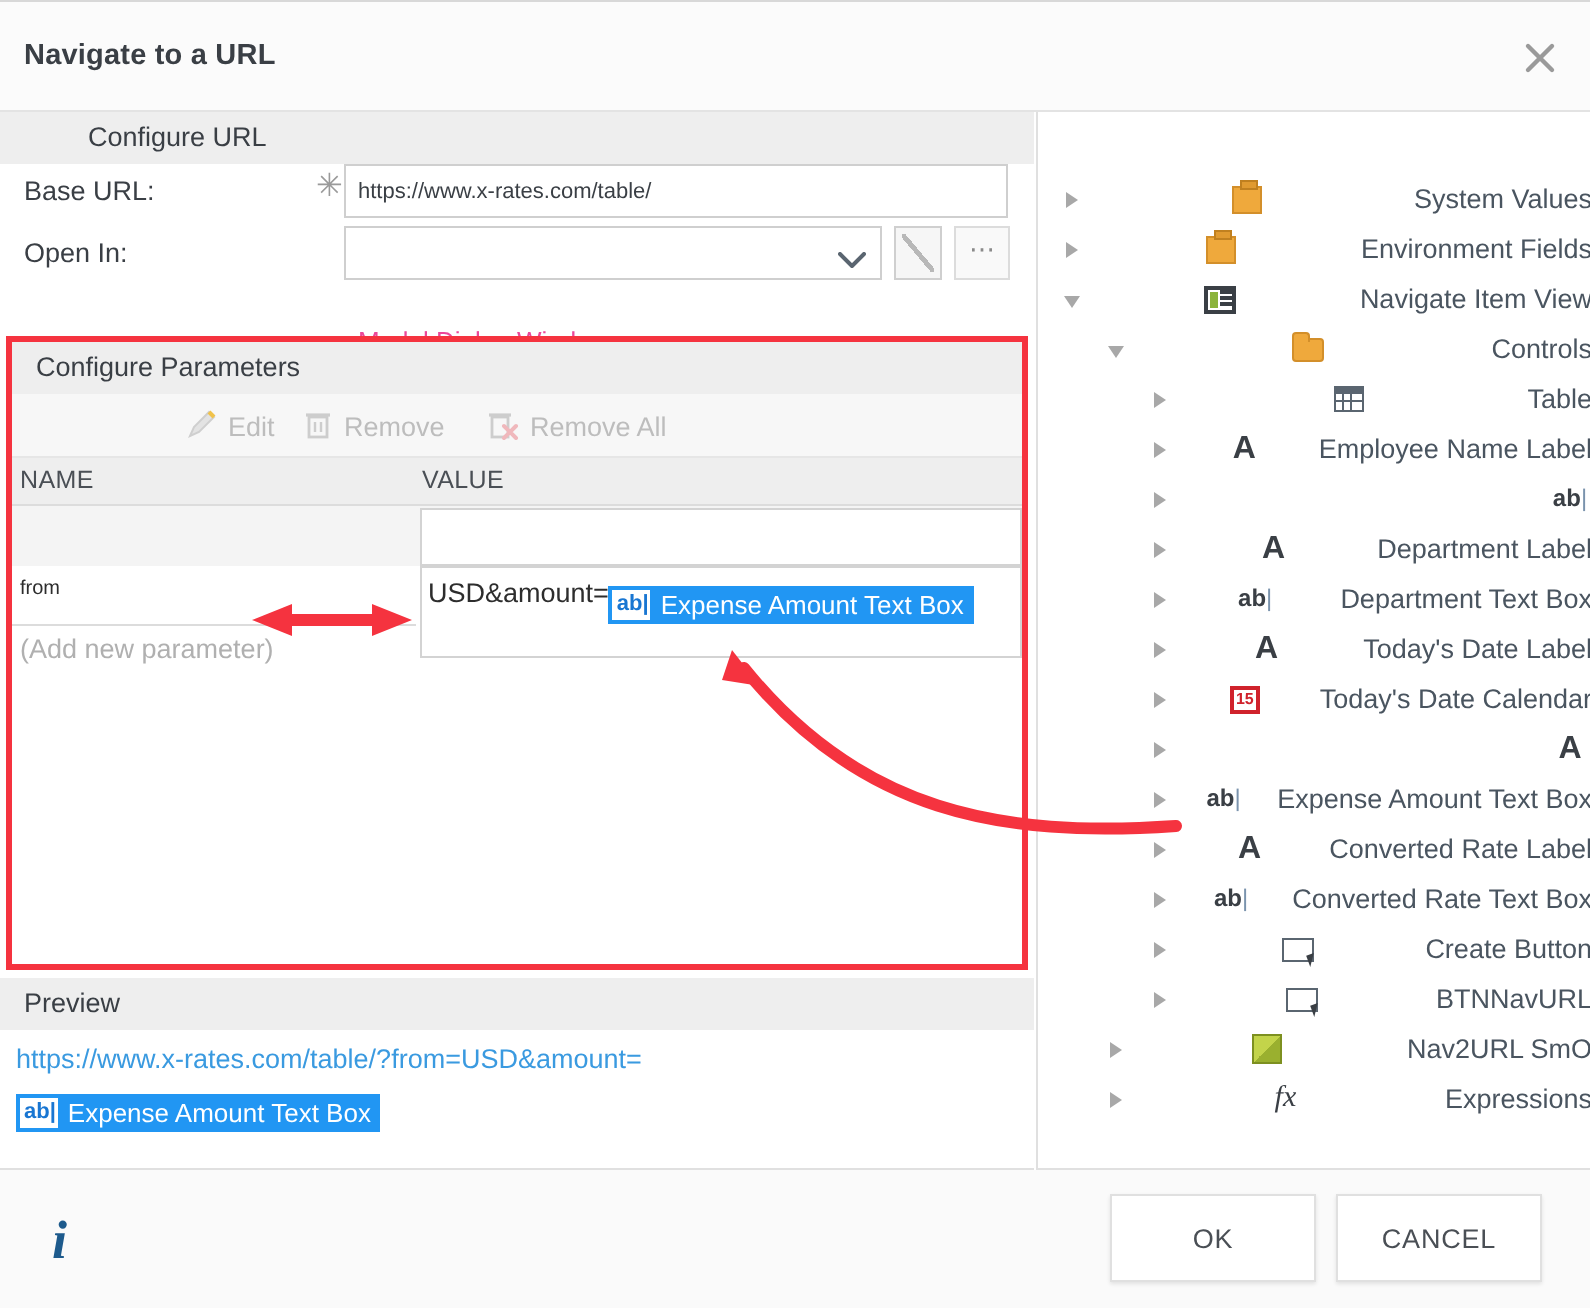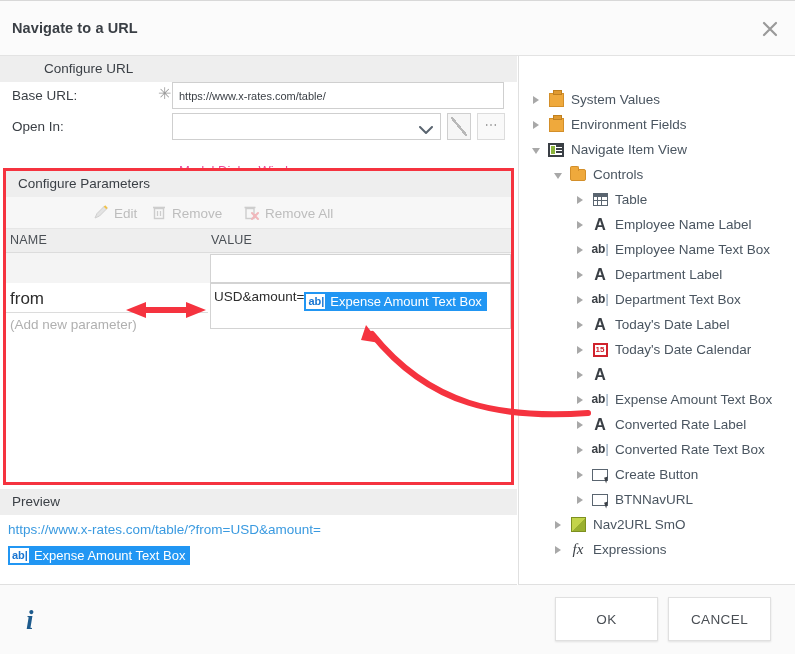--- a/index.html
+++ b/index.html
@@ -181,21 +181,21 @@
   .th-name { left: 4px; }
   .th-value { left: 205px; }
 
   .tbl-body { position: relative; background: #fff; }
   .row { position: relative; height: 30px; }
   .row.alt { background: #f4f4f4; }
   .cell-name {
     position: absolute; left: 0; top: 0;
     width: 202px; height: 30px;
     border-bottom: 1px solid #dcdcdc;
-    font-size: 17px; color: #2d2d2d;
+    font-size: 10px; color: #2d2d2d;
     padding: 6px 0 0 4px;
   }
   .cell-value {
     position: absolute; left: 204px; top: 0;
     width: 301px; height: 46px;
     border: 1px solid #d3d3d3;
     background: #ffffff;
     font-size: 13.5px; color: #2d2d2d;
     padding: 5px 0 0 3px;
     white-space: nowrap;
@@ -271,20 +271,21 @@
     border-bottom: 1px solid #e0e0e0;
   }
   .tnode {
     position: relative;
     height: 25px;
     display: flex;
     align-items: center;
     font-size: 13.5px;
     color: #4a5560;
     white-space: nowrap;
+    justify-content: space-between;
   }
   .tnode .tw { width: 18px; display: flex; justify-content: center; }
   .tnode .ic { width: 22px; display: flex; justify-content: center; align-items: center; }
   .tnode .lbl { margin-left: 4px; }
 
   .arrow-r {
     width: 0; height: 0;
     border-left: 6px solid #a8a8a8;
     border-top: 4.5px solid transparent;
     border-bottom: 4.5px solid transparent;
@@ -602,21 +603,20 @@
           </span>
           <span class="lbl">Employee Name Label</span>
         </div>
         <div class="tnode" style="padding-left: 52px;">
           <span class="tw">
             <span class="arrow-r"></span>
           </span>
           <span class="ic">
             <span class="ico-textbox">ab<span class="bar">|</span></span>
           </span>
-          <span class="lbl">Employee Name Text Box</span>
         </div>
         <div class="tnode" style="padding-left: 52px;">
           <span class="tw">
             <span class="arrow-r"></span>
           </span>
           <span class="ic">
             <span class="ico-label">A</span>
           </span>
           <span class="lbl">Department Label</span>
         </div>

